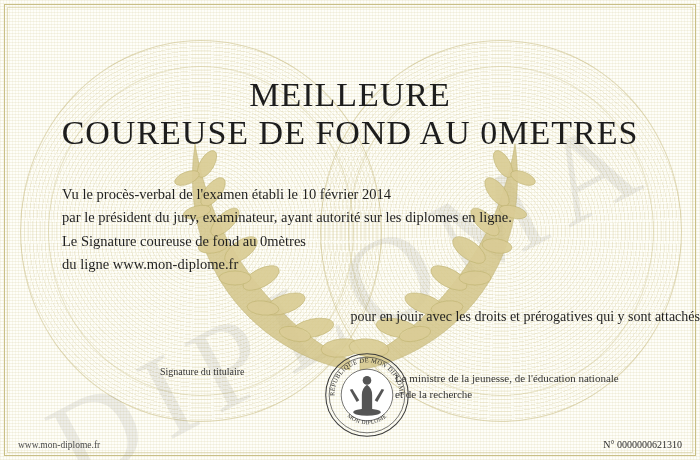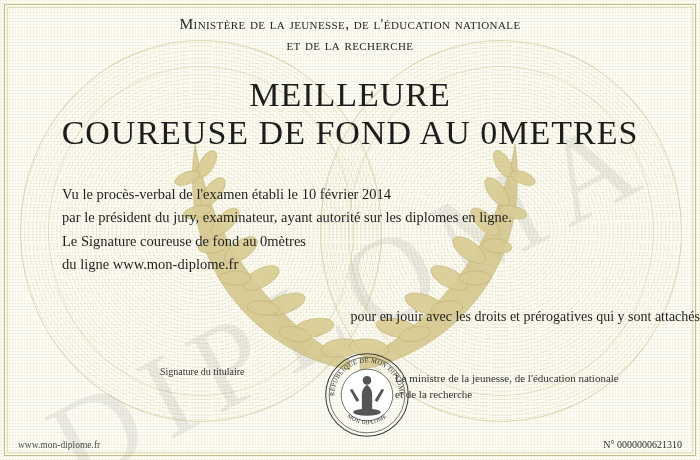--- a/index.html
+++ b/index.html
@@ -226,24 +226,20 @@
 
       <ellipse cx="378" cy="58" rx="13" ry="6" transform="rotate(22 378 58)"></ellipse>
       <ellipse cx="368" cy="92" rx="14" ry="6" transform="rotate(14 368 92)"></ellipse>
       <ellipse cx="352" cy="126" rx="15" ry="7" transform="rotate(8 352 126)"></ellipse>
       <ellipse cx="330" cy="158" rx="16" ry="7" transform="rotate(0 330 158)"></ellipse>
       <ellipse cx="302" cy="188" rx="16" ry="7" transform="rotate(-6 302 188)"></ellipse>
       <ellipse cx="270" cy="214" rx="16" ry="7" transform="rotate(-12 270 214)"></ellipse>
     </g>
   </svg>
 
-  <div class="ministry">
-    <span class="l1">Ministère de la jeunesse, de l'éducation nationale</span>
-    <span class="l2">et de la recherche</span>
-  </div>
 
   <div class="title">
     <span class="t1">MEILLEURE</span>
     <span class="t2">COUREUSE DE FOND AU 0METRES</span>
   </div>
 
   <div class="body">
     <div>Vu le procès-verbal de l'examen établi le 10 février 2014</div>
     <div>par le président du jury, examinateur, ayant autorité sur les diplomes en ligne.</div>
     <div>Le Signature coureuse de fond au 0mètres</div>

